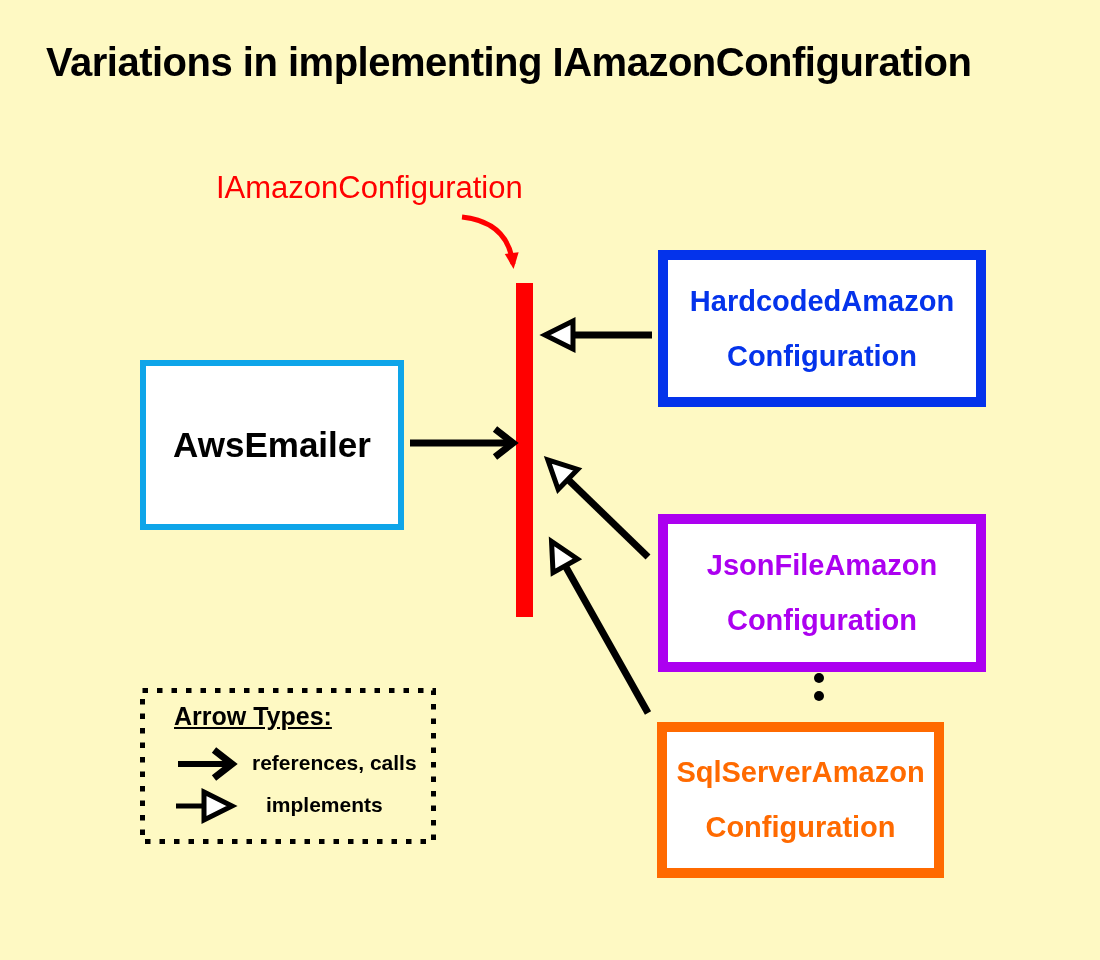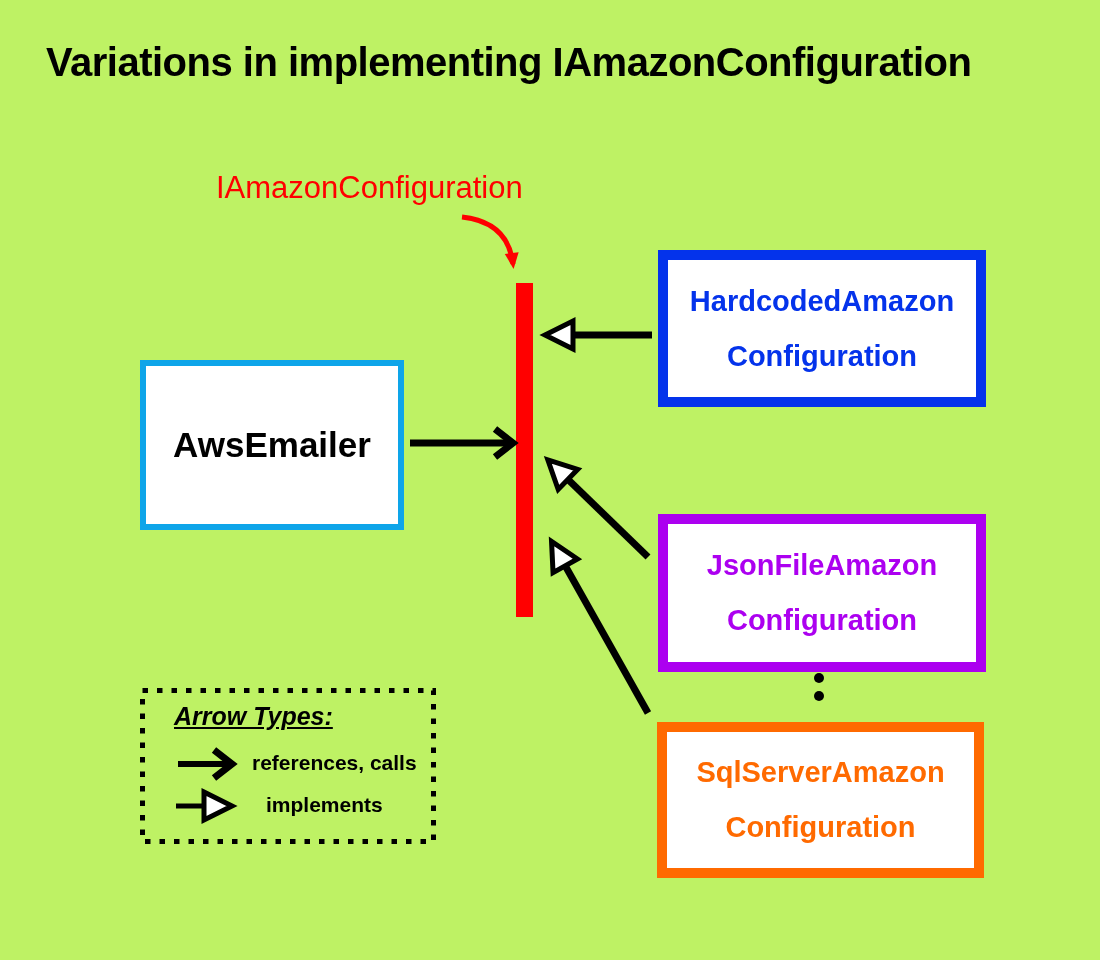--- a/index.html
+++ b/index.html
@@ -5,21 +5,21 @@
   html, body {
     margin: 0;
     padding: 0;
     background: #ffffff;
     font-family: "Liberation Sans", sans-serif;
   }
   .stage {
     position: relative;
     width: 1100px;
     height: 960px;
-    background: #bef264;
+    background: #fef9c3;
     overflow: hidden;
   }
   .stage svg.connectors {
     position: absolute;
     left: 0; top: 0;
     width: 1100px; height: 960px;
   }
   .abs { position: absolute; }
 
   .page-title {
@@ -69,33 +69,32 @@
   }
   .node-jsonfile {
     left: 658px; top: 477px;
     width: 328px; height: 158px;
     border: 10px solid #AC00F0;
     color: #AC00F0;
     margin-top: 37px;
   }
   .node-sqlserver {
     left: 657px; top: 722px;
-    width: 327px; height: 156px;
+    width: 287px; height: 156px;
     border: 10px solid #FF6A00;
     color: #FF6A00;
   }
 
   .legend-title {
     left: 174px; top: 702px;
     font-size: 25px;
     font-weight: 700;
     text-decoration: underline;
     color: #000000;
     white-space: nowrap;
-    font-style: italic;
   }
   .legend-label { font-size: 21px; font-weight: 700; color: #000000; white-space: nowrap; }
   .legend-label-1 { left: 252px; top: 751px; }
   .legend-label-2 { left: 266px; top: 793px; }
 </style>
 </head>
 <body>
 
 <div class="stage">
 

